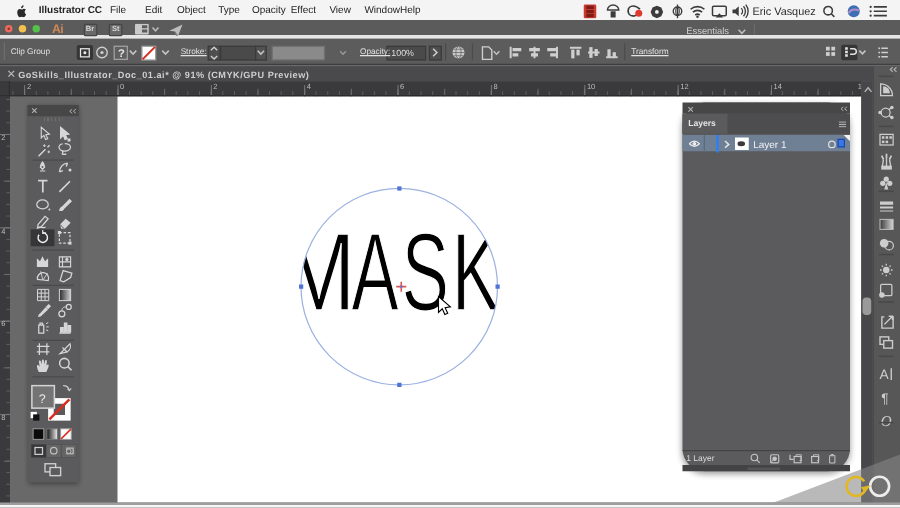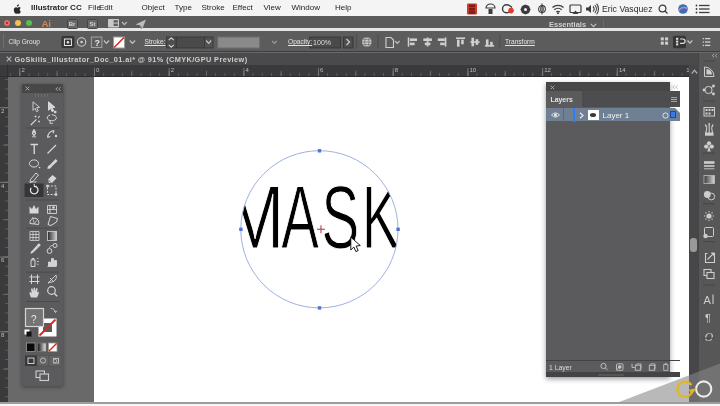--- a/index.html
+++ b/index.html
@@ -24,21 +24,21 @@
   #pasteboard { left:8px; top:76.5px; width:686px; height:326.5px; background:#696969; }
   #artboard { left:94px; top:76.5px; width:595px; height:325.5px; background:#ffffff; }
   #bottomedge { left:0px; top:402px; width:720px; height:1.5px; background:#9d9d9d; }
   #belowwin { left:0px; top:403.5px; width:720px; height:2.5px; background:#f6f6f6; }
   
   #scrollstrip { left:689px; top:65px; width:9px; height:338px; background:#47474a; }
   
   #dock { left:698px; top:52.5px; width:22px; height:350.5px; background:#575757; border-left:1px solid #454545; }
   
   #toolbar { left:21.5px; top:83.5px; width:41.5px; height:302px; background:#5b5b5d; box-shadow:0 1px 4px rgba(0,0,0,0.4); }
-  #layers { left:546px; top:82px; width:124px; height:295px; background:#5b5b5d; box-shadow:0 2px 5px rgba(0,0,0,0.4); }
+  #layers { left:546px; top:82px; width:134px; height:295px; background:#5b5b5d; box-shadow:0 2px 5px rgba(0,0,0,0.4);border-radius:18px; }
   .phead { position:absolute; left:0; top:0; width:100%; height:9px; background:#474747; color:#b9b9b9; }
   
   #wm { left:0; top:0; width:720px; height:406px; pointer-events:none; }
 </style>
 </head>
 <body>
   <div class="abs" id="pasteboard"></div>
   <div class="abs" id="artboard"></div>
 
   <svg class="abs" id="scene" style="left:94px; top:76.5px;" width="595" height="326" viewBox="0 0 595 326">
@@ -67,28 +67,28 @@
     <rect x="226.1" y="151.4" width="1.8" height="1.8" fill="#5b79d8"></rect>
     <path d="M 256.8,160.2 l 0,12.8 3,-3 2.1,4.6 2.3,-1 -2.1,-4.5 4.2,-0.6 z" fill="#fff" stroke="#000" stroke-width="0.9"></path>
   </svg>
 
   <div class="abs" id="menubar">
     <svg class="abs" style="left:12.6px; top:3px;" width="10" height="11" viewBox="0 0 10 11">
       <path d="M5.4 2.6c.5-.6 1.3-1 2-1 .1.8-.2 1.5-.6 2-.5.6-1.2 1-2 .9-.1-.7.2-1.4.6-1.9zM7.5 4.9c.4 0 1.5.2 2.2 1.2-.1 0-1.3.8-1.3 2.2 0 1.7 1.5 2.3 1.5 2.3s-1 2.9-2.5 2.9c-.7 0-1.2-.5-1.9-.5s-1.3.5-1.9.5C2.2 13.5 1 10.7 1 8.5c0-2.1 1.4-3.2 2.6-3.2.7 0 1.4.5 1.9.5.4 0 1.2-.6 2-.9z" fill="#2a2a2a" transform="scale(0.8)"></path>
     </svg>
     <span class="mi" style="left:31px; font-weight:bold; font-size:8px;">Illustrator CC</span>
     <span class="mi" style="left:88px;">File</span>
-    <span class="mi" style="left:99px;">Edit</span>
+    <span class="mi" style="left:116px;">Edit</span>
     <span class="mi" style="left:141.5px;">Object</span>
     <span class="mi" style="left:174.5px;">Type</span>
-    <span class="mi" style="left:201.5px;">Stroke</span>
+    <span class="mi" style="left:201.5px;">Opacity</span>
     <span class="mi" style="left:232.5px;">Effect</span>
     <span class="mi" style="left:263.5px;">View</span>
     <span class="mi" style="left:291.5px;">Window</span>
-    <span class="mi" style="left:335px;">Help</span>
+    <span class="mi" style="left:320px;">Help</span>
 
     <svg class="abs" style="left:466px; top:2.5px;" width="246" height="12" viewBox="0 0 246 12">
 
       <rect x="1" y="0.5" width="10" height="11" rx="1" fill="#c83c30"></rect>
       <rect x="3" y="1.6" width="6" height="2.6" fill="#7d1d16"></rect>
       <rect x="3" y="5" width="6" height="2.6" fill="#7d1d16"></rect>
       <rect x="3" y="8.2" width="6" height="2.6" fill="#7d1d16"></rect>
 
       <path d="M24 5 a4.5 4 0 0 1 9 0 z" fill="none" stroke="#3c3c3c" stroke-width="1.2" transform="translate(-4,0)"></path>
       <rect x="22.5" y="6" width="4" height="5" fill="#3c3c3c"></rect>
@@ -144,21 +144,21 @@
     <svg class="abs" style="left:107.5px; top:3px;" width="20" height="9" viewBox="0 0 20 9">
       <rect x="0" y="0" width="11" height="8.5" rx="1" fill="#c9c9c9"></rect>
       <rect x="5.6" y="1.2" width="4.2" height="2.4" fill="#5c5c5c"></rect>
       <rect x="5.6" y="4.6" width="4.2" height="2.4" fill="#5c5c5c"></rect>
       <path d="M14 3 l2.4 2.6 2.4 -2.6" fill="none" stroke="#b9b9b9" stroke-width="1.3"></path>
     </svg>
     <svg class="abs" style="left:134.5px; top:2.5px;" width="12" height="11" viewBox="0 0 12 11">
       <path d="M0.5 5.5 L11 0.5 7.5 9.5 5 6.2 Z" fill="#bdbdbd"></path>
       <path d="M5 6.2 L5.7 9.8 7.5 9.5" fill="#8a8a8a"></path>
     </svg>
-    <div class="abs" style="left:549px; top:4.2px; color:#cfcfcf; font-weight:bold; font-size:7.5px;">Essentials</div>
+    <div class="abs" style="left:549px; top:4.2px; color:#cfcfcf; font-weight:normal; font-size:7.5px;">Essentials</div>
     <svg class="abs" style="left:589.5px; top:6.5px;" width="7" height="5" viewBox="0 0 7 5">
       <path d="M0.8 0.8 l2.7 2.9 2.7-2.9" fill="none" stroke="#bdbdbd" stroke-width="1.2"></path>
     </svg>
     <div class="abs" style="left:602.5px; top:3px; width:1px; height:9px; background:#6a6a6a;"></div>
   </div>
   <div class="abs" id="ctrlbar">
     <div class="abs" style="left:2.5px; top:3px; width:1px; height:14px; background:#6e6e6e;"></div>
     <div class="abs" style="left:8.5px; top:7px; font-size:6.6px; color:#e2e2e2;">Clip Group</div>
     <svg class="abs" style="left:0; top:0;" width="720" height="21" viewBox="0 0 721 21">
 

